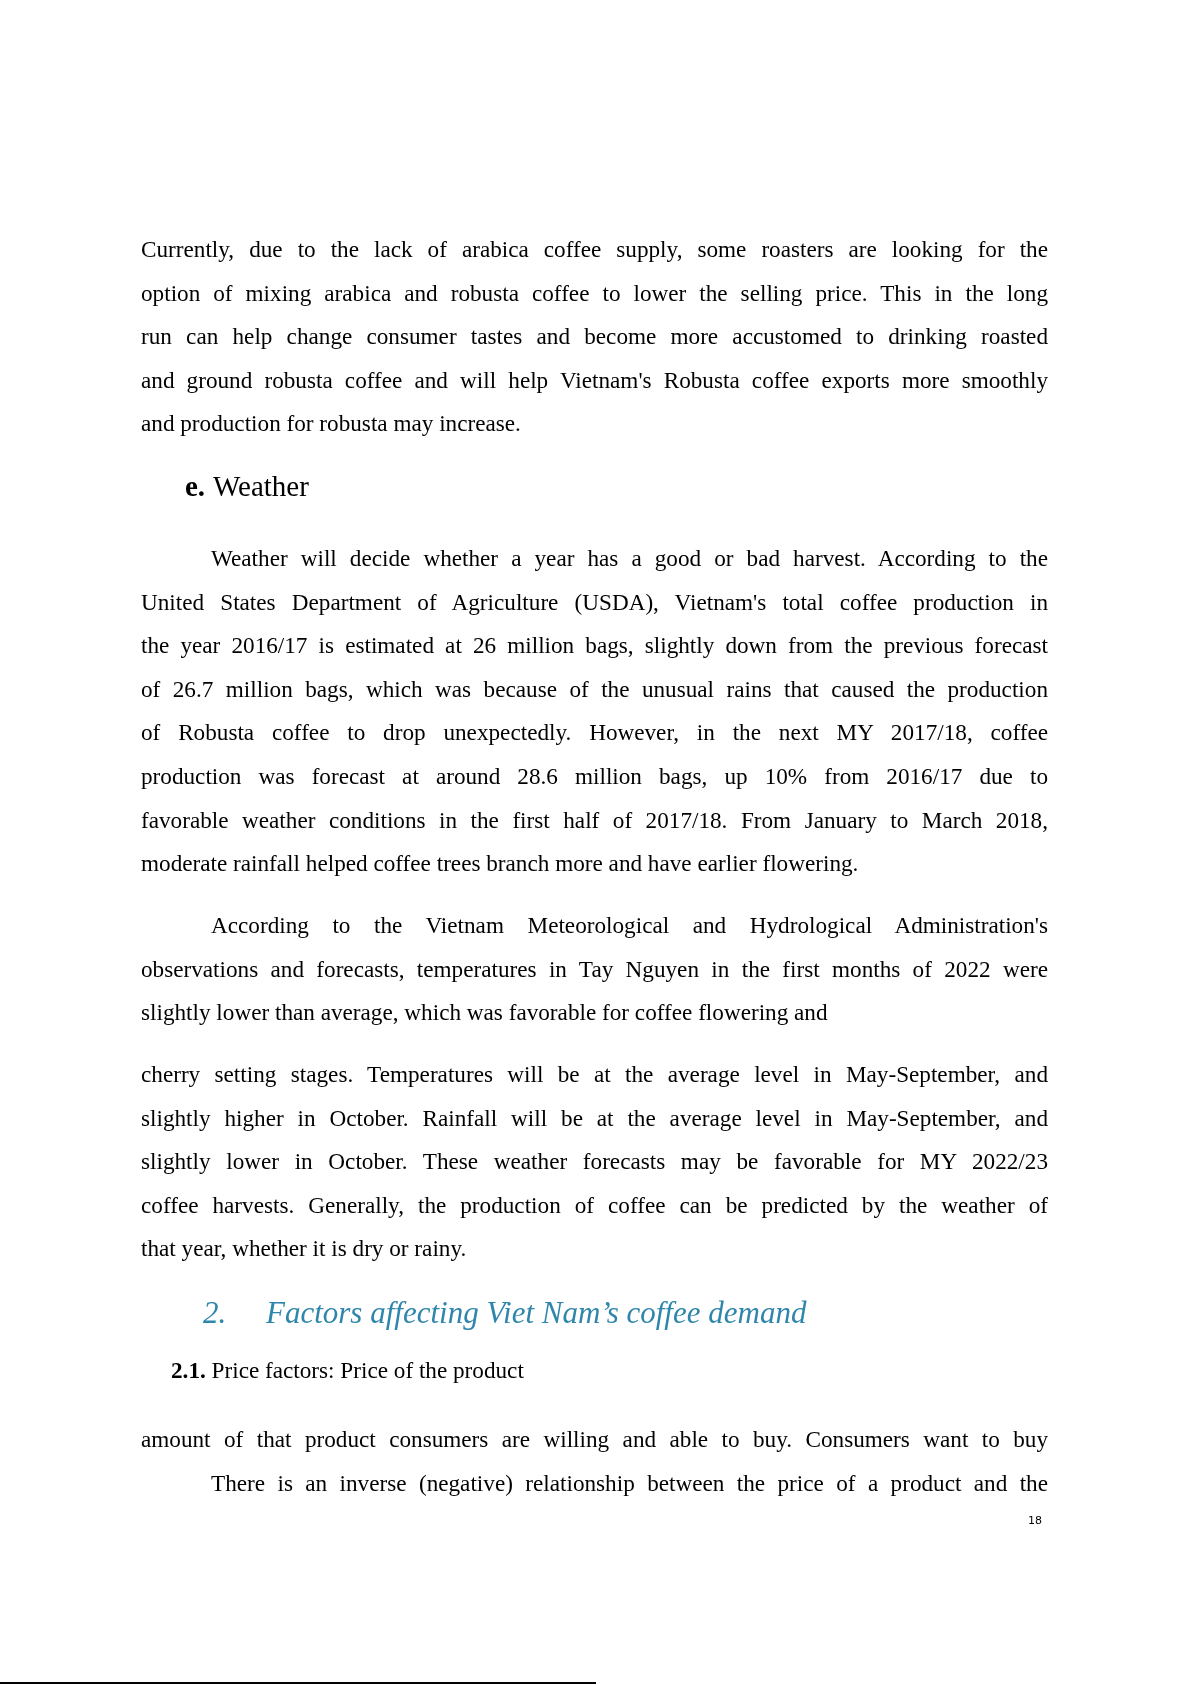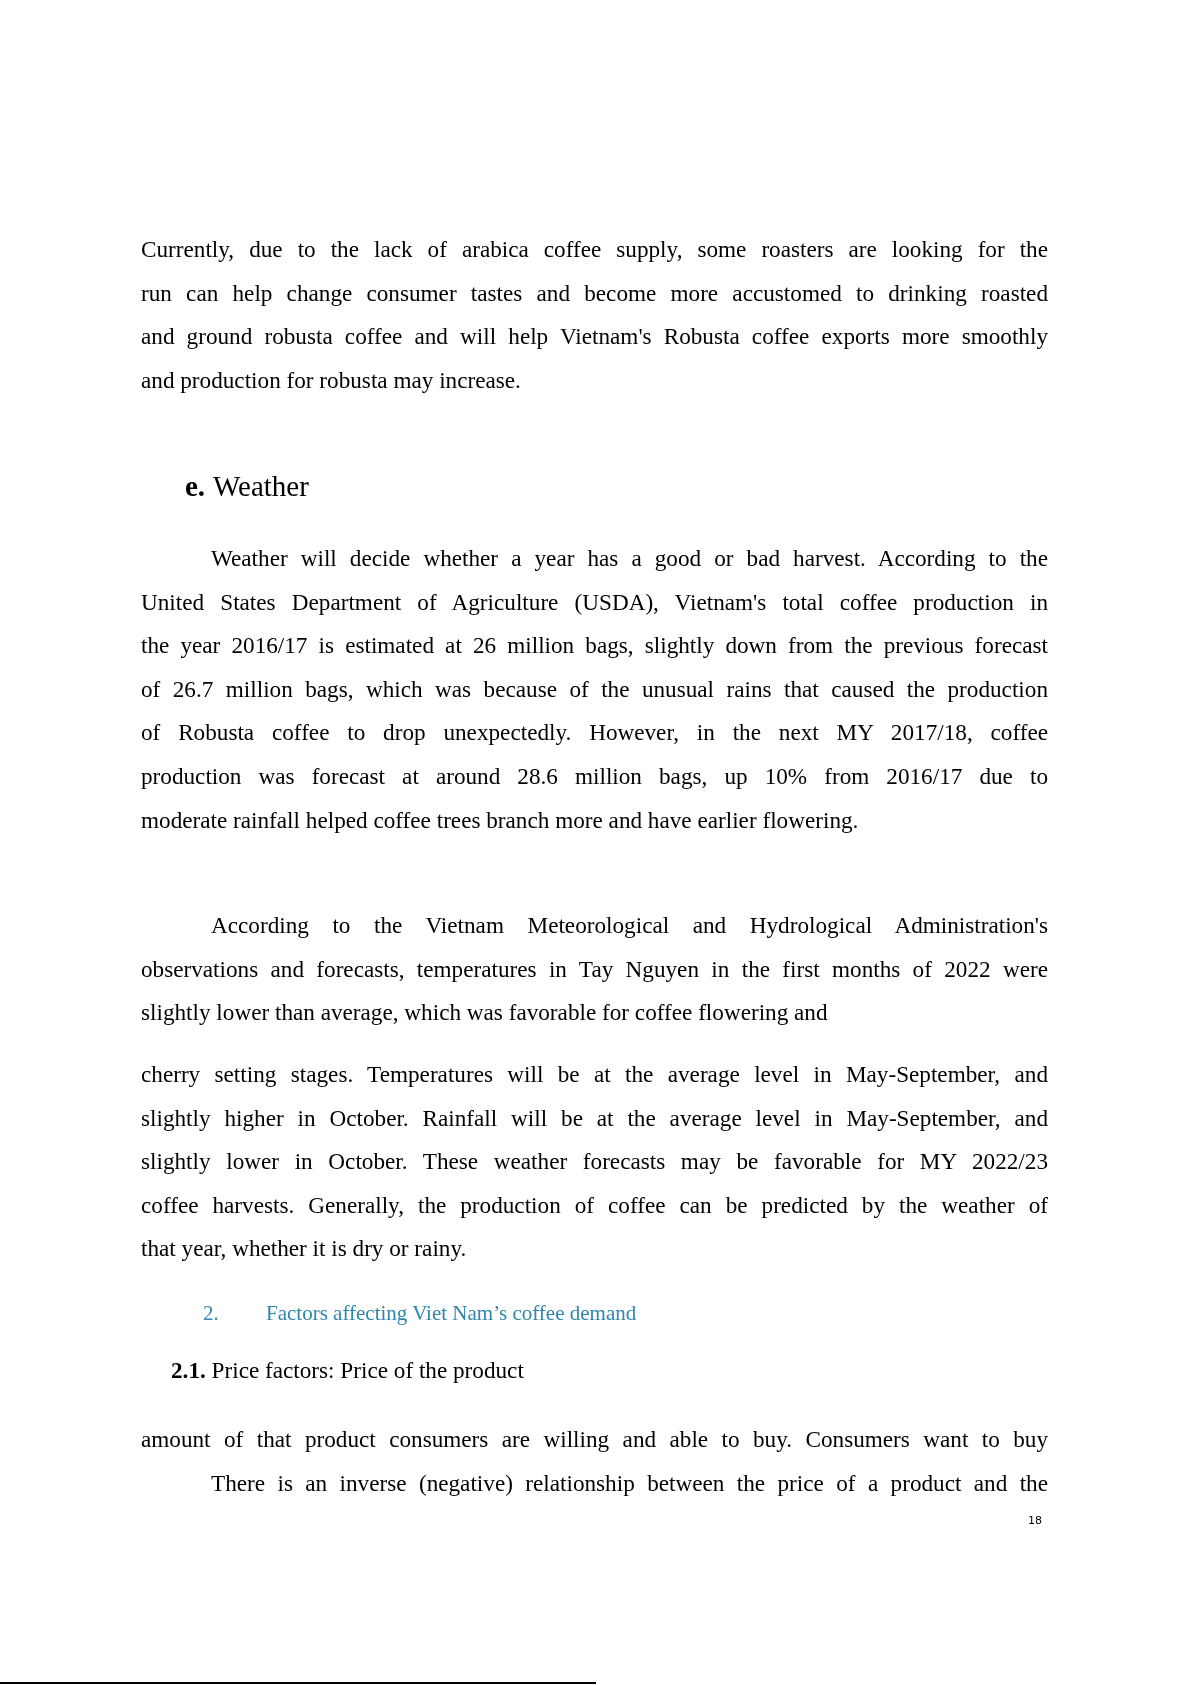--- a/index.html
+++ b/index.html
@@ -13,55 +13,57 @@
       position: absolute; left: 141px; width: 907px;
       font-size: 23.2px; line-height: 43.6px;
       text-align: justify; margin: 0;
     }
     .p .ln { display: block; text-align: justify; text-align-last: justify; white-space: nowrap; }
     .p .ln.last { text-align-last: left; }
     .indent { padding-left: 70px; }
     .heading-e { position: absolute; left: 177px; top: 471px; font-size: 29px; line-height: 30px; text-align: center; }
     .heading-e .lbl { font-weight: bold; display: inline-block; width: 36px; }
     .section-2 {
-      position: absolute; left: 203px; top: 1297px; font-size: 21px; line-height: 32px;
-      color: #2e86ab;
+      position: absolute; left: 203px; top: 1297px; font-size: 31px; line-height: 32px;
+      font-style: italic; color: #2e86ab;
     }
     .section-2 .num { display: inline-block; width: 63px; }
     .sub-21 { position: absolute; left: 171px; top: 1355px; font-size: 23.2px; line-height: 30px; }
     .sub-21 .lbl { font-weight: bold; text-align: center; }
     .page-num {
       position: absolute; left: 1028px; top: 1510px;
       font-family: "DejaVu Sans", "Liberation Sans", sans-serif; font-size: 11px; line-height: 22px;
     }
     .footnote-rule { position: absolute; left: 0; top: 1682px; width: 596px; height: 1.5px; background: #000; }
   </style>
 </head>
 <body>
 
 <div class="page">
 
   <div class="p" style="top:228px;">
     <span class="ln">Currently, due to the lack of arabica coffee supply, some roasters are looking for the</span>
+    <span class="ln">option of mixing arabica and robusta coffee to lower the selling price. This in the long</span>
     <span class="ln">run can help change consumer tastes and become more accustomed to drinking roasted</span>
     <span class="ln">and ground robusta coffee and will help Vietnam's Robusta coffee exports more smoothly</span>
     <span class="ln last">and production for robusta may increase.</span>
   </div>
 
   <div class="heading-e">
     <span class="lbl">e.</span><span>Weather</span>
   </div>
 
   <div class="p" style="top:537px;">
     <span class="ln indent">Weather will decide whether a year has a good or bad harvest. According to the</span>
     <span class="ln">United States Department of Agriculture (USDA), Vietnam's total coffee production in</span>
     <span class="ln">the year 2016/17 is estimated at 26 million bags, slightly down from the previous forecast</span>
     <span class="ln">of 26.7 million bags, which was because of the unusual rains that caused the production</span>
     <span class="ln">of Robusta coffee to drop unexpectedly. However, in the next MY 2017/18, coffee</span>
     <span class="ln">production was forecast at around 28.6 million bags, up 10% from 2016/17 due to</span>
+    <span class="ln">favorable weather conditions in the first half of 2017/18. From January to March 2018,</span>
     <span class="ln last">moderate rainfall helped coffee trees branch more and have earlier flowering.</span>
   </div>
 
   <div class="p" style="top:904px;">
     <span class="ln indent">According to the Vietnam Meteorological and Hydrological Administration's</span>
     <span class="ln">observations and forecasts, temperatures in Tay Nguyen in the first months of 2022 were</span>
     <span class="ln last">slightly lower than average, which was favorable for coffee flowering and</span>
   </div>
 
   <div class="p" style="top:1053px;">

